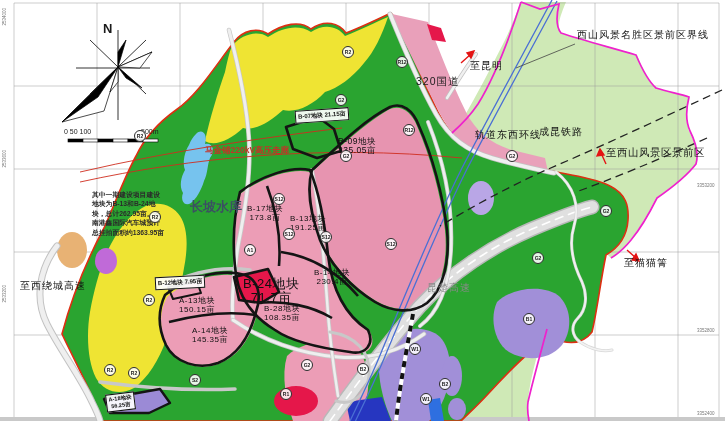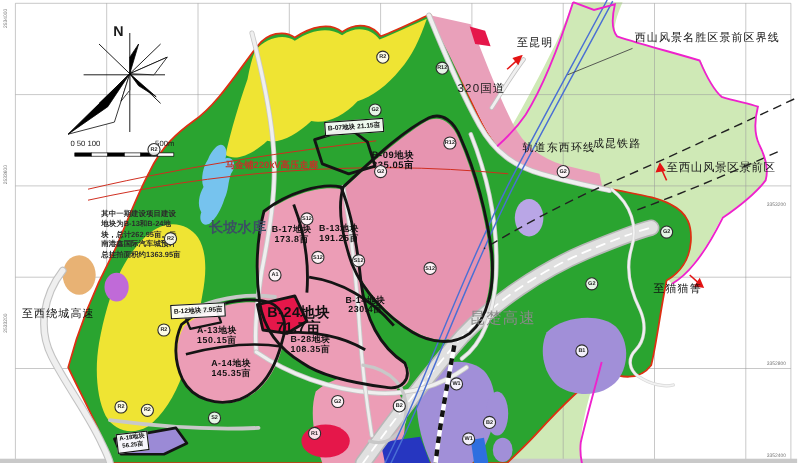--- a/index.html
+++ b/index.html
@@ -1,21 +1,21 @@
 <!DOCTYPE html>
 <html><head>
 <meta charset="utf-8">
 <style>
   html,body{margin:0;padding:0;background:#fff;}
   .stage{position:relative;width:725px;height:421px;background:#ffffff;overflow:hidden;
          font-family:"Liberation Sans",sans-serif;}
   .stage svg{position:absolute;left:0;top:0;}
   .lbl{position:absolute;color:#1a1a1a;white-space:nowrap;line-height:1.1;}
   .dir{font-size:10px;letter-spacing:1px;color:#111;}
-  .plot{font-weight:bold;font-size:8px;text-align:center;color:#101010;letter-spacing:.5px;}
+  .plot{font-weight:normal;font-size:8px;text-align:center;color:#101010;letter-spacing:.5px;}
   .plot .a{display:block;}
   .boxlbl{position:absolute;border:1.4px solid #111;background:rgba(255,255,255,.92);
           padding:1px 2px;font-size:6px;font-weight:bold;color:#101010;white-space:nowrap;}
   .boxlbl.two{line-height:1.25;text-align:center;}
   .zone{position:absolute;width:12px;height:12px;border:1px solid #2c2c2c;border-radius:50%;
         background:rgba(255,255,255,.88);font-size:5px;font-weight:bold;color:#222;
         display:flex;align-items:center;justify-content:center;box-sizing:border-box;}
   .note{font-size:6.8px;line-height:9.4px;color:#2b2b2b;font-weight:bold;width:112px;white-space:normal;}
   .tiny{position:absolute;font-size:4.5px;color:#777;}
   .vert{writing-mode:vertical-rl;transform:rotate(180deg);}
@@ -174,47 +174,47 @@
 <div class="lbl" style="left:141px;top:128px;font-size:7px;">500m</div>
 
 <div class="lbl note" style="left:92px;top:190px;">
   <span>其中一期建设项目建设</span><br>
   <span>地块为B-13和B-24地</span><br>
   <span>块，总计262.95亩。云</span><br>
   <span>南港鑫国际汽车城预计</span><br>
   <span>总挂拍面积约1363.95亩</span>
 </div>
 
-<div class="lbl dir" style="left:470px;top:34px;">至昆明</div>
+<div class="lbl dir" style="left:470px;top:60px;">至昆明</div>
 <div class="lbl dir" style="left:577px;top:29px;">西山风景名胜区景前区界线</div>
 <div class="lbl" style="left:416px;top:76px;font-size:10.5px;letter-spacing:1px;">320国道</div>
 <div class="lbl dir" style="left:440px;top:129px;margin-left:35px;">轨道东西环线</div>
 <div class="lbl dir" style="left:539px;top:126px;text-align:center;">成昆铁路</div>
 <div class="lbl" style="left:606px;top:147px;font-size:10.5px;letter-spacing:.5px;">至西山风景区景前区</div>
-<div class="lbl dir" style="left:594px;top:257px;">至猫猫箐</div>
+<div class="lbl dir" style="left:624px;top:257px;">至猫猫箐</div>
 <div class="lbl dir" style="left:20px;top:280px;text-align:right;">至西绕城高速</div>
-<div class="lbl" style="left:427px;top:282px;font-size:14px;color:#8a8a8a;letter-spacing:1px;">昆楚高速</div>
+<div class="lbl" style="left:427px;top:282px;font-size:10px;color:#8a8a8a;letter-spacing:1px;">昆楚高速</div>
 <div class="lbl" style="left:205px;top:146px;font-size:8.5px;color:#c33328;font-weight:bold;">马金铺220kV高压走廊</div>
 <div class="lbl" style="left:190px;top:200px;font-size:13px;color:#3b4f63;font-weight:bold;">长坡水库</div>
 
 <div class="boxlbl" style="left:295px;top:109px;transform:rotate(-4deg);">B-07地块  21.15亩</div>
 <div class="boxlbl" style="left:155px;top:276px;transform:rotate(-3deg);">B-12地块  7.95亩</div>
 <div class="boxlbl two" style="left:106px;top:393px;font-size:5.5px;transform:rotate(-7deg);">
   <span>A-18地块</span><br>
   <span>56.25亩</span>
 </div>
 <div class="lbl plot" style="left:338px;top:137px;font-size:8.5px;">
   <span class="a">B-09地块</span>
   <span class="a">235.05亩</span>
 </div>
 <div class="lbl plot" style="left:247px;top:205px;">
   <span class="a">B-17地块</span>
   <span class="a">173.8亩</span>
 </div>
-<div class="lbl plot" style="left:290px;top:204px;">
+<div class="lbl plot" style="left:290px;top:215px;">
   <span class="a">B-13地块</span>
   <span class="a">191.25亩</span>
 </div>
 <div class="lbl plot" style="left:314px;top:269px;">
   <span class="a">B-14地块</span>
   <span class="a">230.4亩</span>
 </div>
 <div class="lbl plot" style="left:243px;top:277px;font-size:13px;">
   <span class="a">B-24地块</span>
   <span class="a">71.7亩</span>

